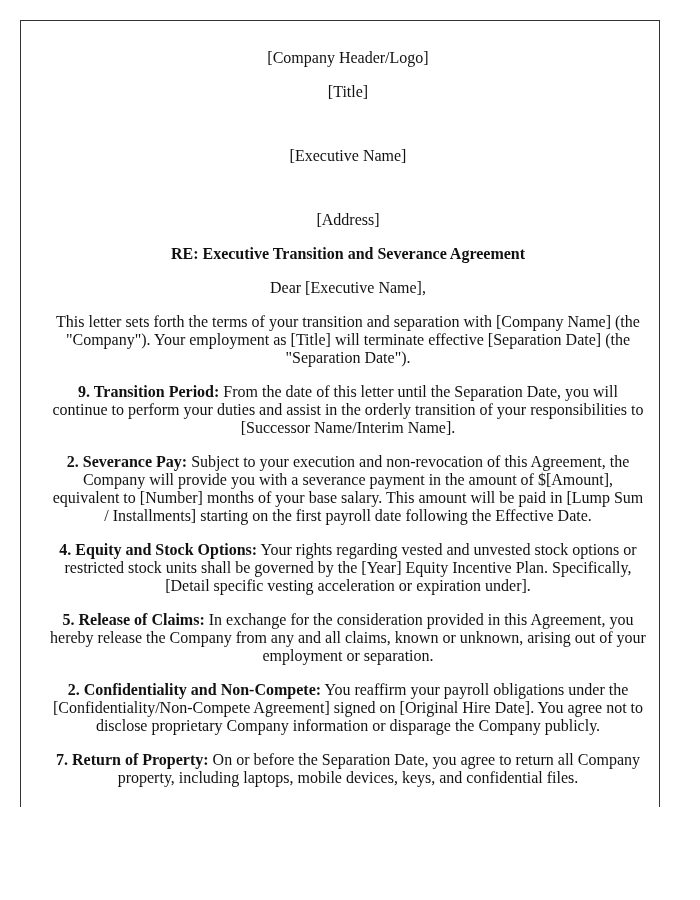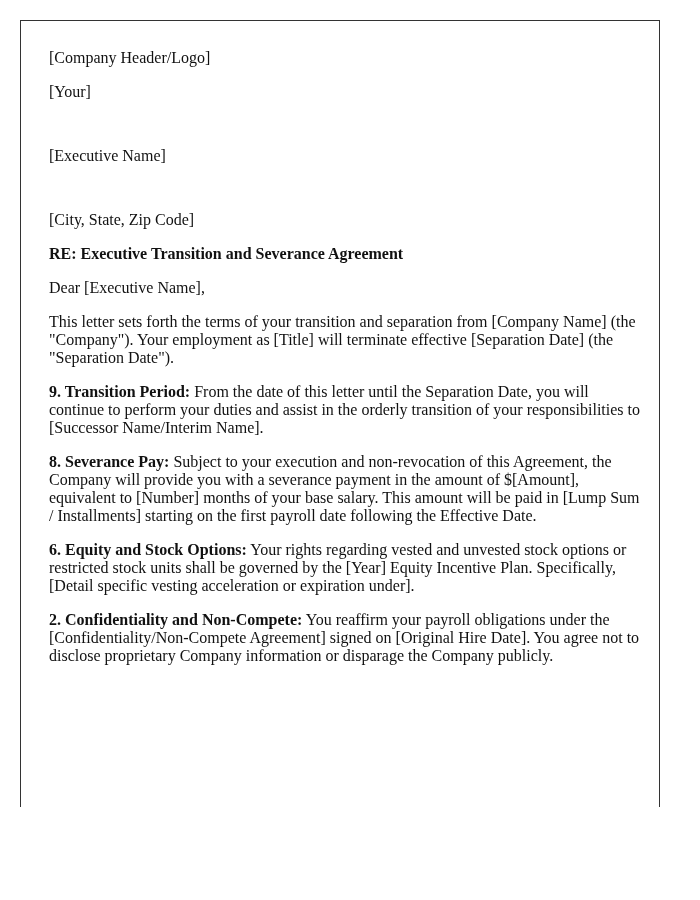--- a/index.html
+++ b/index.html
@@ -22,50 +22,53 @@
       border-top: 1px solid #333333;
       border-left: 1px solid #333333;
       border-right: 1px solid #333333;
       box-sizing: border-box;
       overflow: hidden;
       padding: 28px 12px 0 28px;
       font-family: "Liberation Serif", "DejaVu Serif", serif;
       font-size: 16px;
       line-height: 18px;
       color: #111111;
+      text-align: center;
     }
     .letter p {
       margin: 0 0 16px 0;
     }
     .letter .lines span {
       display: block;
       margin-top: 46px;
     }
     .letter .bold {
       font-weight: bold;
       font-family: Liberation Serif, serif;
     }
   </style>
 </head>
 <body>
 
 <div class="letter">
   <p>[Company Header/Logo]</p>
-  <p>[Your]</p>
+  <p>[Title]</p>
   <p class="lines">
     <span>[Executive Name]</span>
-    <span>[City, State, Zip Code]</span>
+    <span>[Address]</span>
   </p>
   <p class="bold">RE: Executive Transition and Severance Agreement</p>
   <p>Dear [Executive Name],</p>
-  <p>This letter sets forth the terms of your transition and separation from [Company Name] (the "Company"). Your employment as [Title] will terminate effective [Separation Date] (the "Separation Date").</p>
+  <p>This letter sets forth the terms of your transition and separation with [Company Name] (the "Company"). Your employment as [Title] will terminate effective [Separation Date] (the "Separation Date").</p>
 
   <p><span class="bold">9. Transition Period:</span><span> From the date of this letter until the Separation Date, you will continue to perform your duties and assist in the orderly transition of your responsibilities to [Successor Name/Interim Name].</span></p>
 
-  <p><span class="bold">8. Severance Pay:</span><span> Subject to your execution and non-revocation of this Agreement, the Company will provide you with a severance payment in the amount of $[Amount], equivalent to [Number] months of your base salary. This amount will be paid in [Lump Sum / Installments] starting on the first payroll date following the Effective Date.</span></p>
+  <p><span class="bold">2. Severance Pay:</span><span> Subject to your execution and non-revocation of this Agreement, the Company will provide you with a severance payment in the amount of $[Amount], equivalent to [Number] months of your base salary. This amount will be paid in [Lump Sum / Installments] starting on the first payroll date following the Effective Date.</span></p>
 
 
-  <p><span class="bold">6. Equity and Stock Options:</span><span> Your rights regarding vested and unvested stock options or restricted stock units shall be governed by the [Year] Equity Incentive Plan. Specifically, [Detail specific vesting acceleration or expiration under].</span></p>
+  <p><span class="bold">4. Equity and Stock Options:</span><span> Your rights regarding vested and unvested stock options or restricted stock units shall be governed by the [Year] Equity Incentive Plan. Specifically, [Detail specific vesting acceleration or expiration under].</span></p>
 
+  <p><span class="bold">5. Release of Claims:</span><span> In exchange for the consideration provided in this Agreement, you hereby release the Company from any and all claims, known or unknown, arising out of your employment or separation.</span></p>
 
   <p><span class="bold">2. Confidentiality and Non-Compete:</span><span> You reaffirm your payroll obligations under the [Confidentiality/Non-Compete Agreement] signed on [Original Hire Date]. You agree not to disclose proprietary Company information or disparage the Company publicly.</span></p>
 
+  <p><span class="bold">7. Return of Property:</span><span> On or before the Separation Date, you agree to return all Company property, including laptops, mobile devices, keys, and confidential files.</span></p>
 </div>
 
 </body></html>

